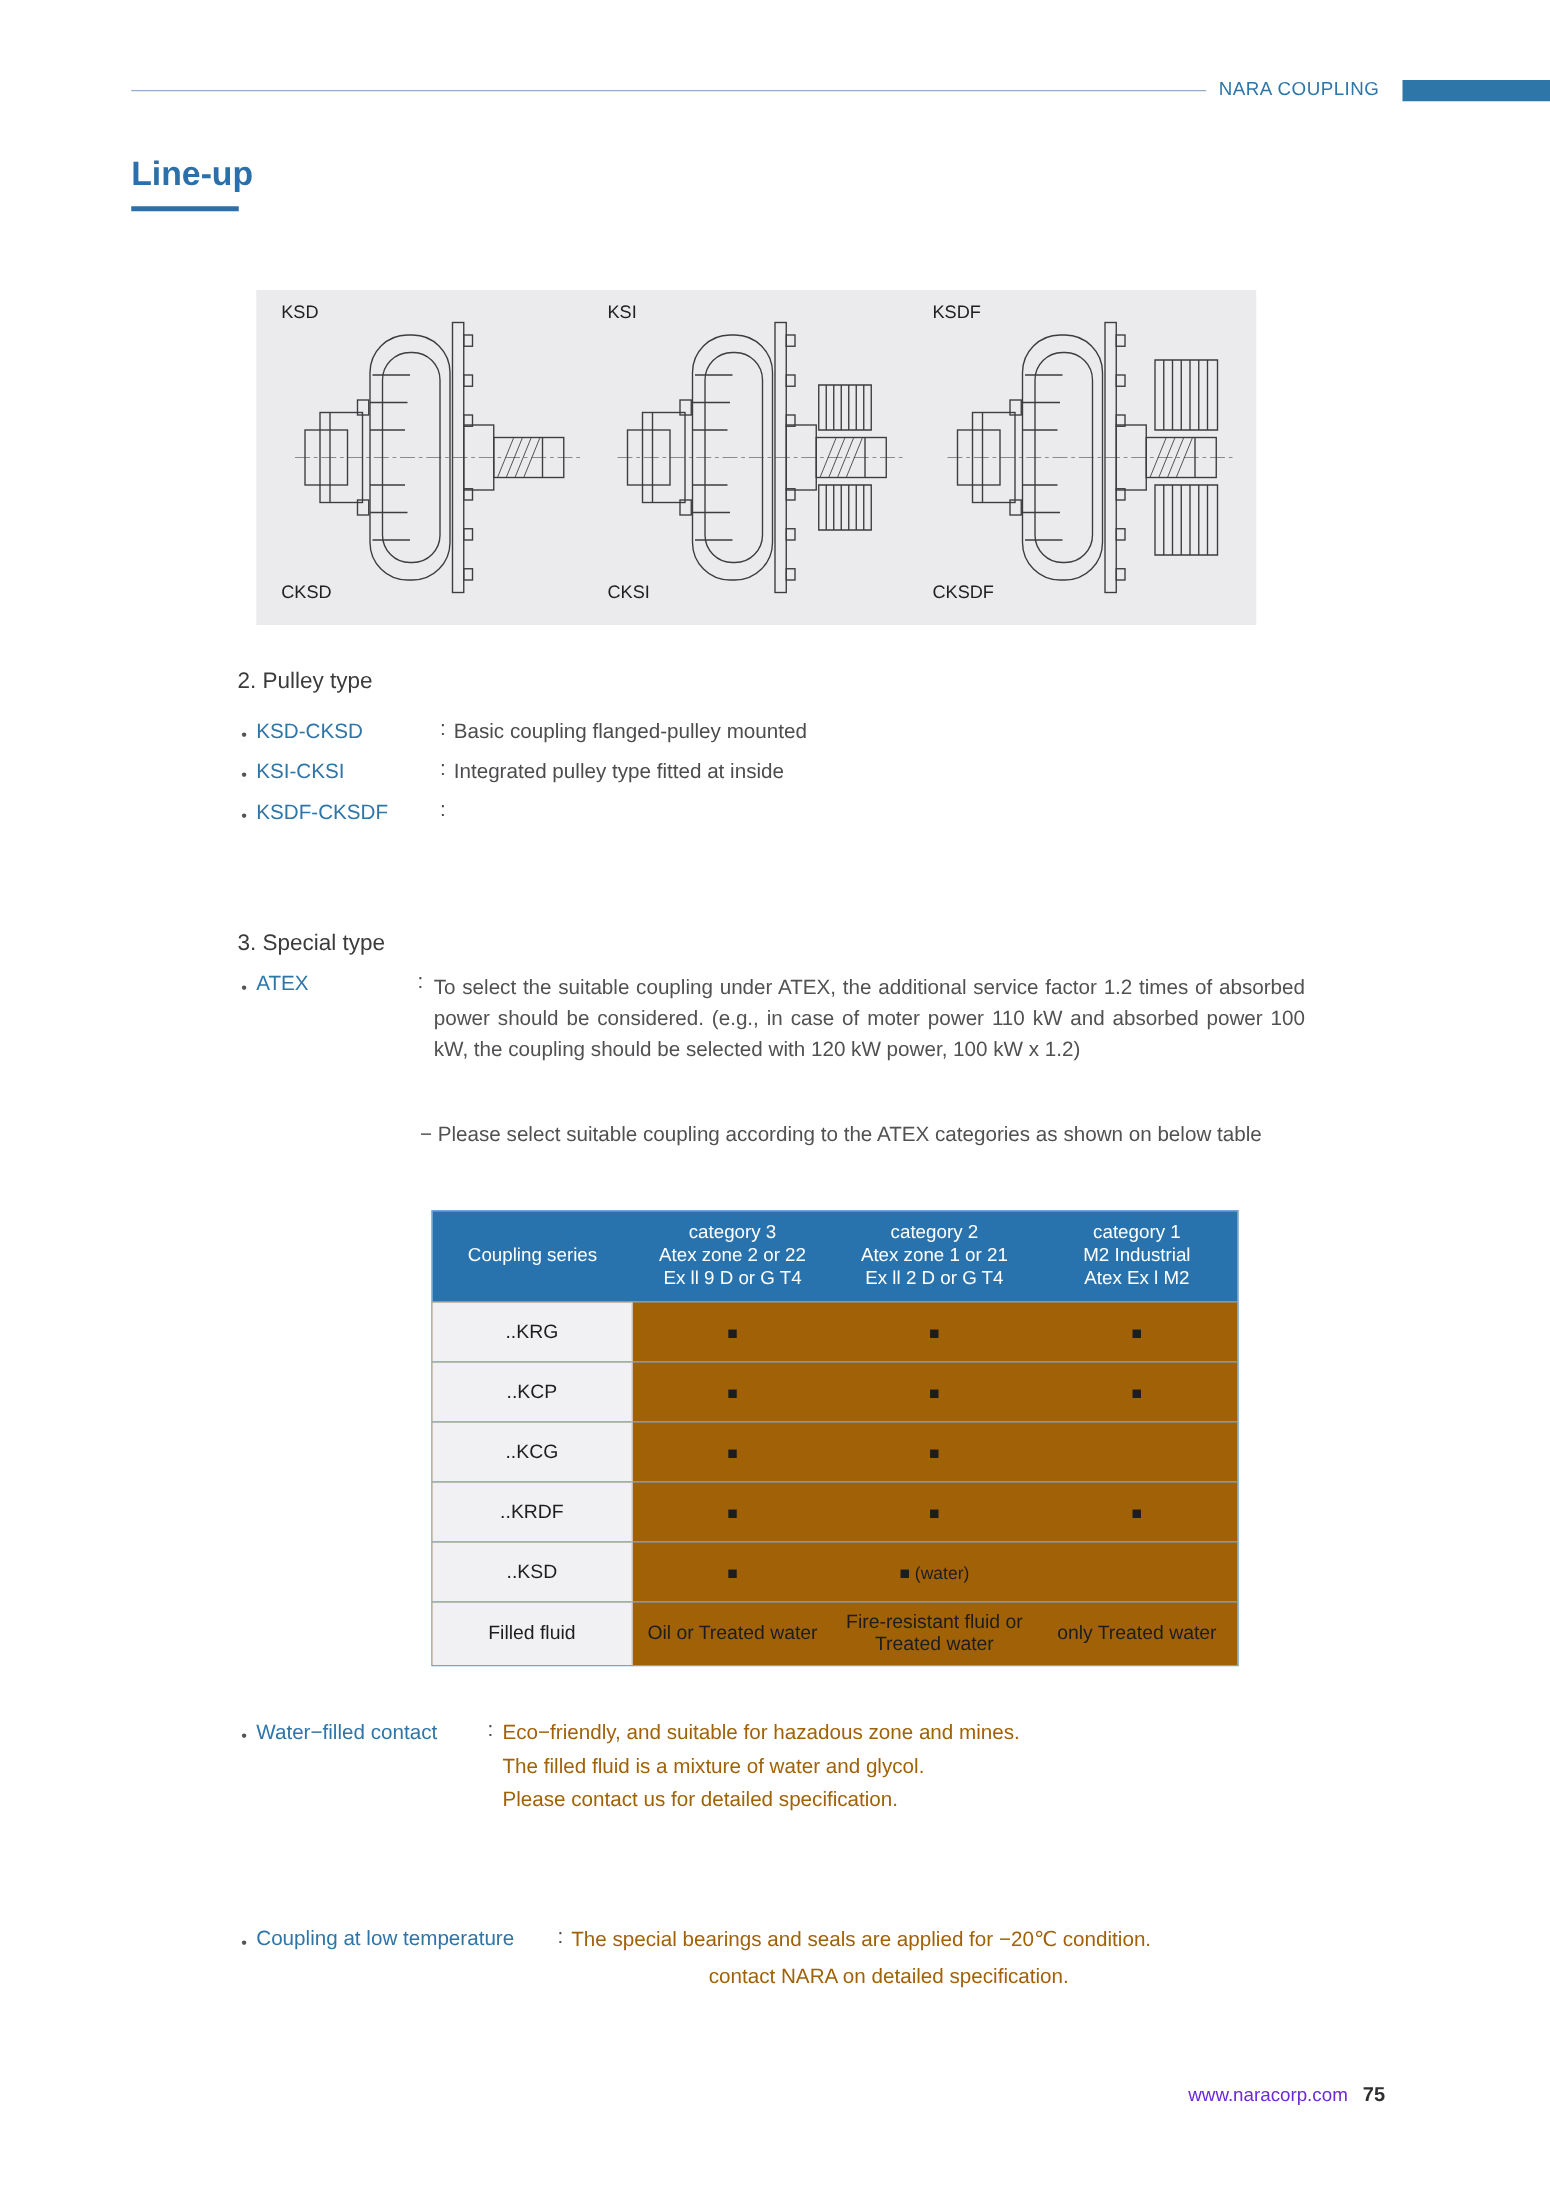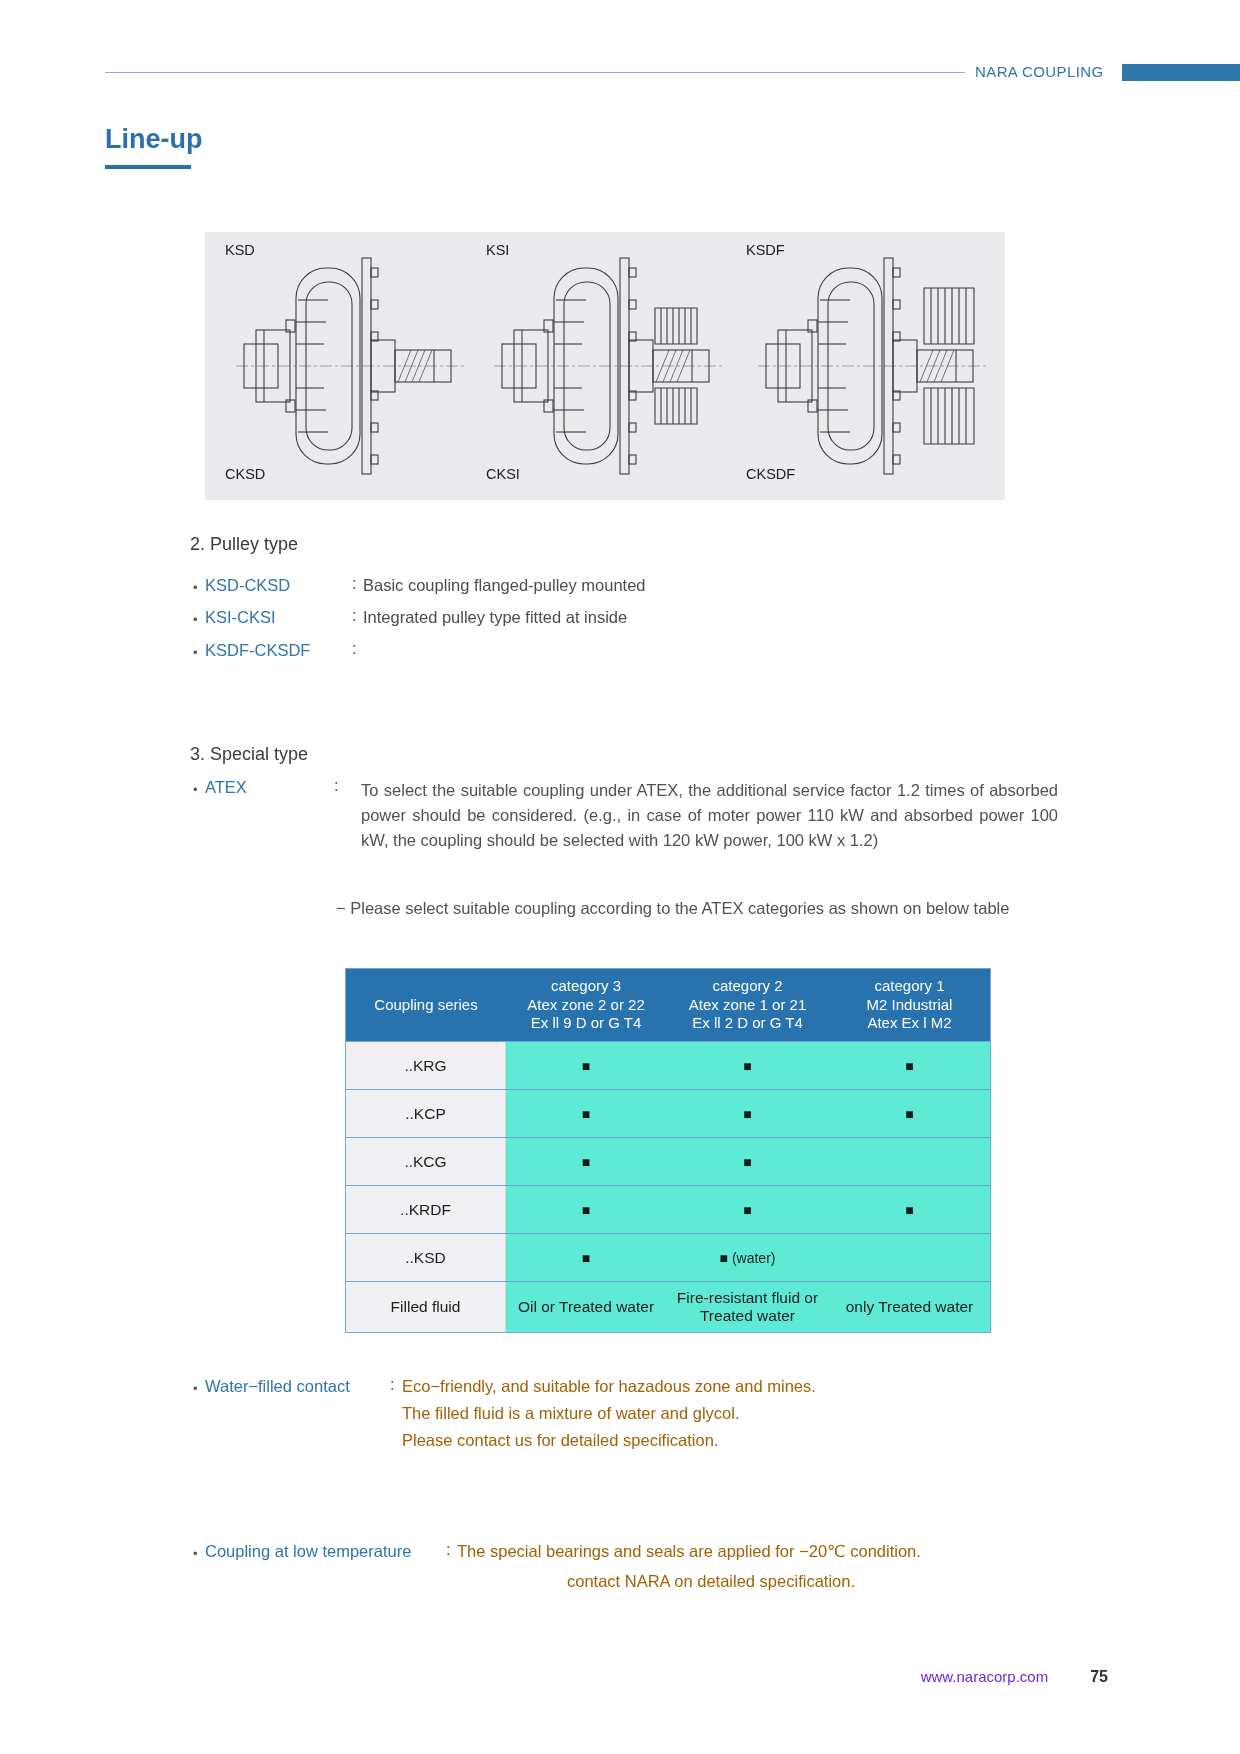--- a/index.html
+++ b/index.html
@@ -22,42 +22,42 @@
   .dstroke{stroke:#3d3d3f;fill:none;stroke-width:1.1;}
   .cl{stroke:#8a8a8c;stroke-width:.8;stroke-dasharray:12 3 3 3;}
   .hatch{stroke:#3d3d3f;stroke-width:.7;fill:none;}
   
   .sec-heading{position:absolute;font-size:18px;color:#3b3b3d;}
   .bullet{position:absolute;font-size:13px;color:#555;}
   .term{position:absolute;font-size:16.5px;color:#2e75a8;white-space:nowrap;}
   .colon{position:absolute;font-size:16.5px;color:#4c4c4e;}
   .desc{position:absolute;font-size:16.5px;color:#4c4c4e;white-space:nowrap;}
   .atex-par{position:absolute;left:347px;top:778px;width:697px;font-size:16.5px;line-height:25px;
-    color:#515153;text-align:justify;margin-left:14px;}
+    color:#515153;text-align:justify;}
   .atex-note{position:absolute;left:336px;top:895px;width:708px;font-size:16.5px;line-height:27px;color:#515153;}
   
   .atex-table{position:absolute;left:345px;top:968px;width:646px;border:1px solid #71a5d3;box-sizing:border-box;}
   .t-head{display:grid;grid-template-columns:160px 160px 163px 161px;background:#2873ae;color:#ffffff;
     height:72px;align-items:center;text-align:center;}
   .t-head .th{font-size:15px;line-height:18.5px;}
   .t-row{display:grid;grid-template-columns:160px 160px 163px 161px;height:47px;align-items:center;
-    text-align:center;border-top:1px solid #71a5d3;background:#5eead4;}
+    text-align:center;border-top:1px solid #71a5d3;background:#a16207;}
   .t-row.tall{height:50px;}
   .t-row .td{font-size:15.5px;color:#1d1d1f;line-height:18px;}
   .t-row .td.series{background:#f1f0f2;height:100%;display:flex;align-items:center;justify-content:center;
     border-right:1px solid #d8d7db;box-sizing:border-box;}
   .t-row .td.mark{font-size:14px;}
   .t-row .td.fluid{font-size:15.5px;}
   
   .note-line{position:absolute;font-size:16.5px;color:#a16207;white-space:nowrap;}
   
   .footer{position:absolute;top:1668px;left:920px;width:188px;display:flex;justify-content:flex-end;
     align-items:baseline;gap:12px;}
   .footer-url{font-size:15px;color:#6d28d9;text-decoration:none;}
-  .footer-page{font-size:16px;color:#2f2f31;font-weight:bold;margin-left:30px;}
+  .footer-page{font-size:16px;color:#2f2f31;font-weight:bold;}
 </style>
 </head>
 <body>
 
 <div class="page">
 
   <svg width="0" height="0" style="position:absolute" aria-hidden="true">
     <defs>
       <g id="coupling-base" class="dstroke">
         <line class="cl" x1="0" y1="122" x2="228" y2="122"></line>

